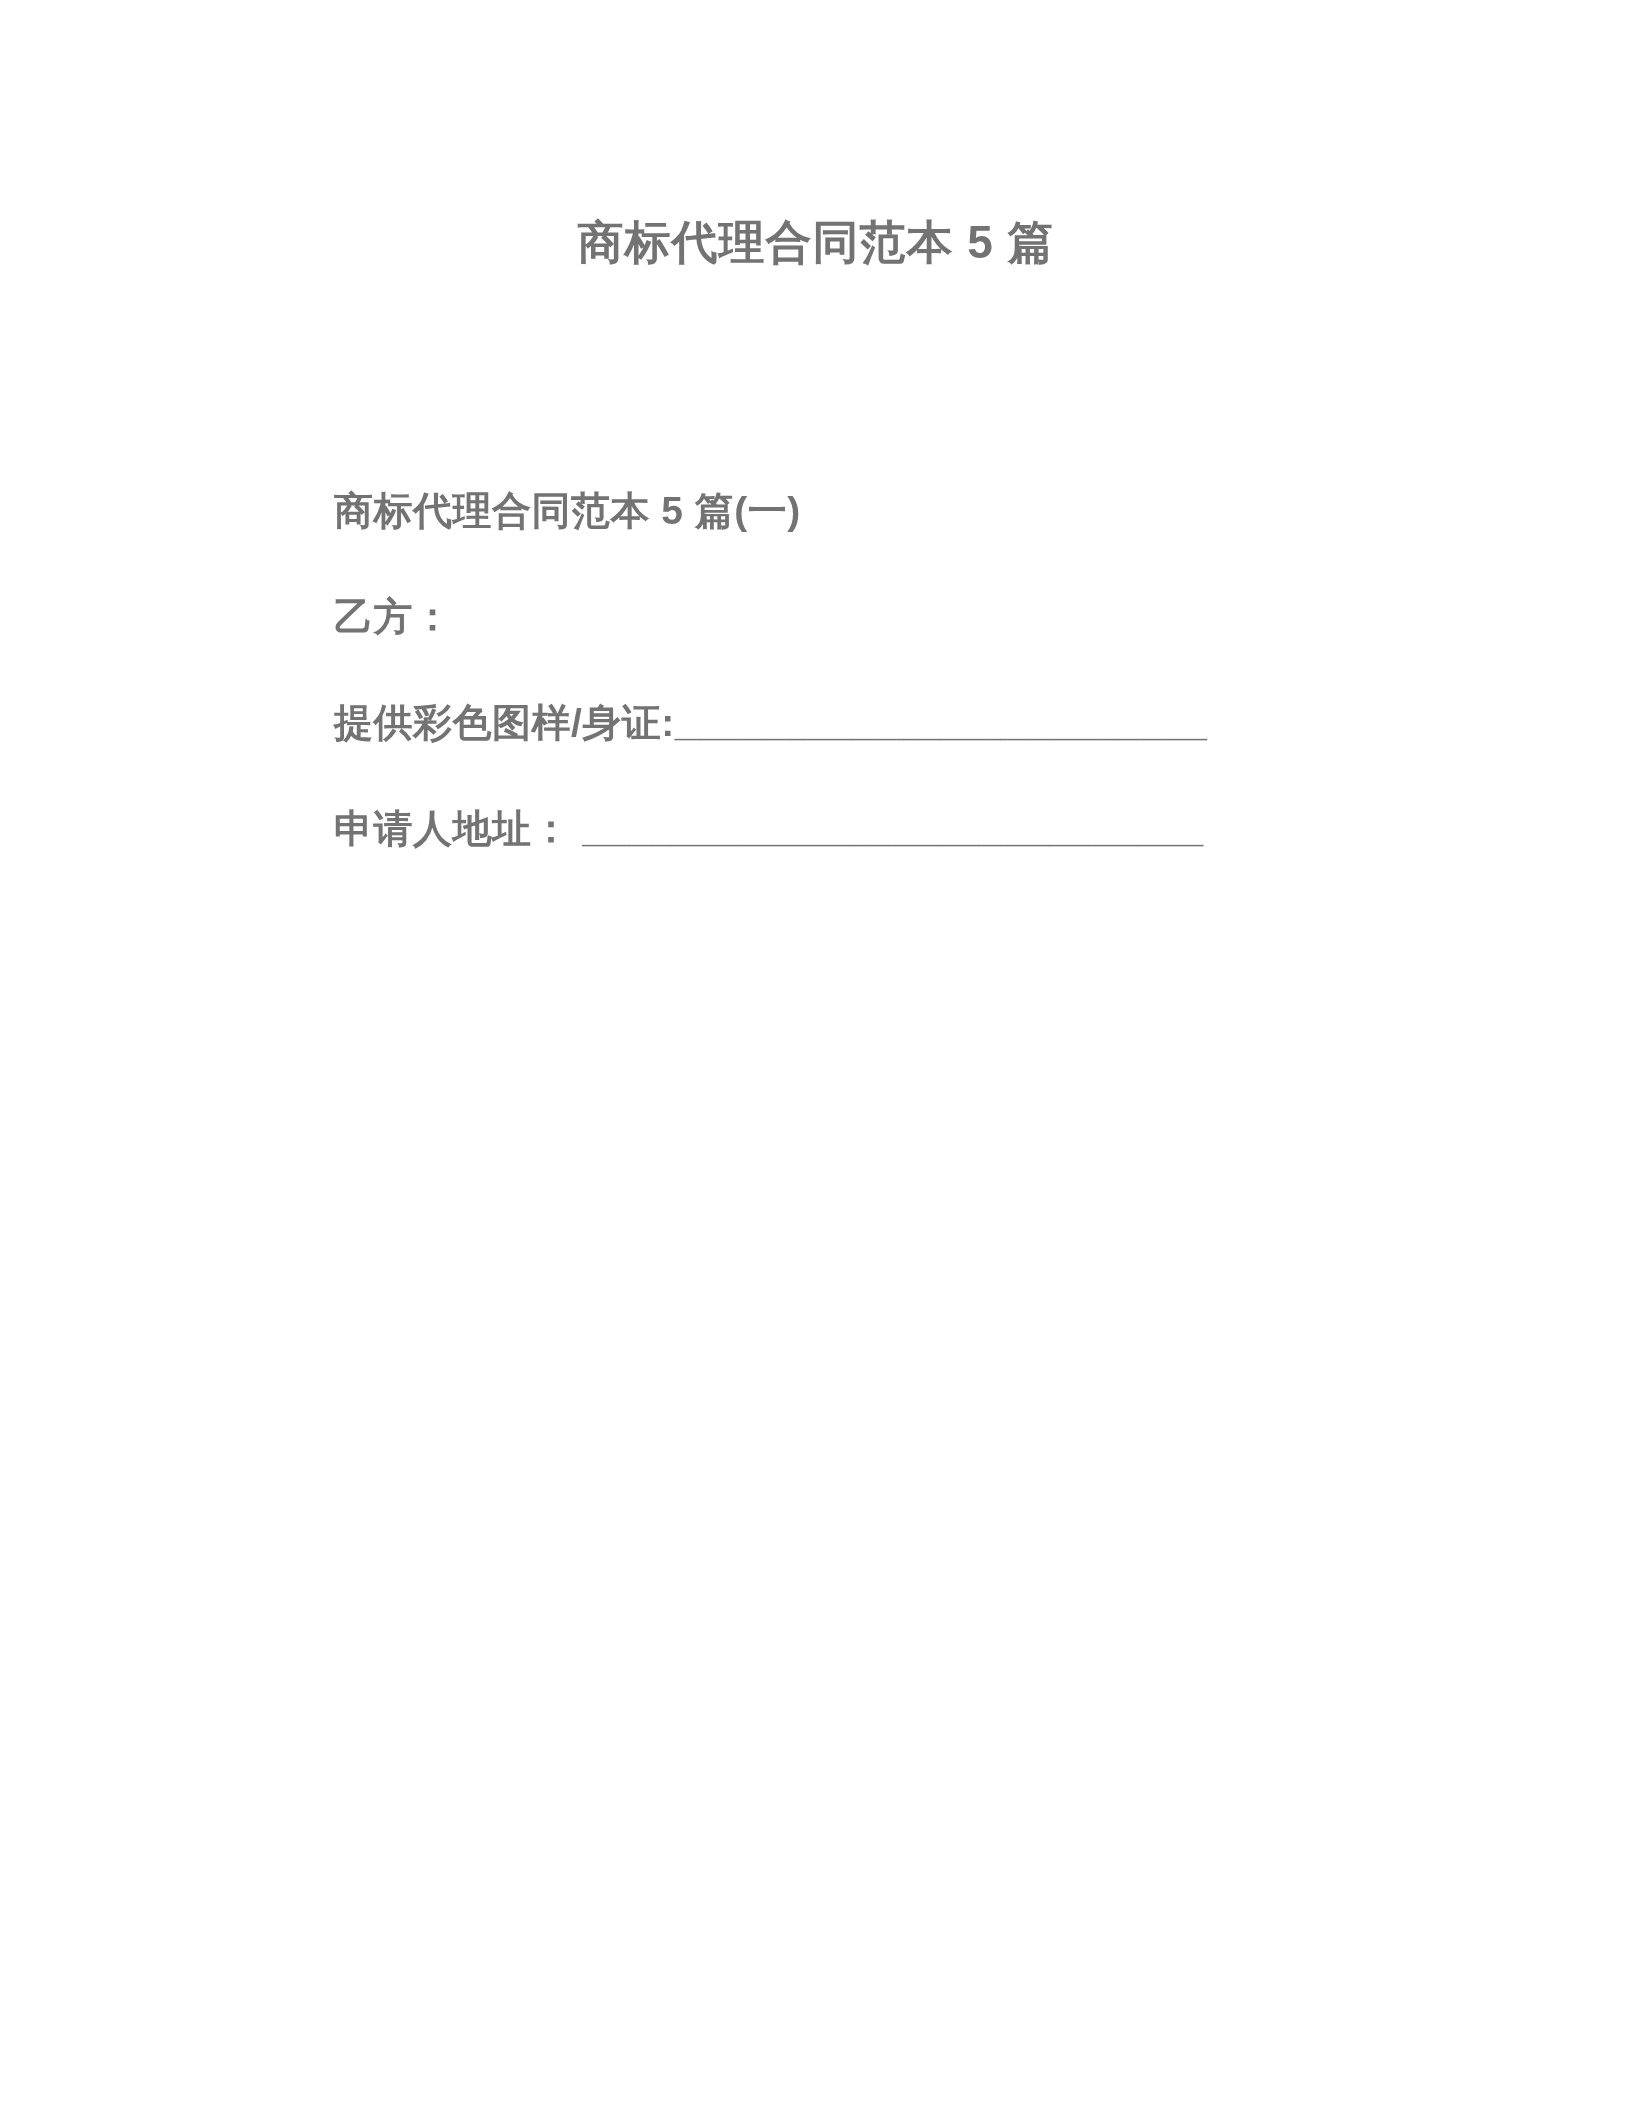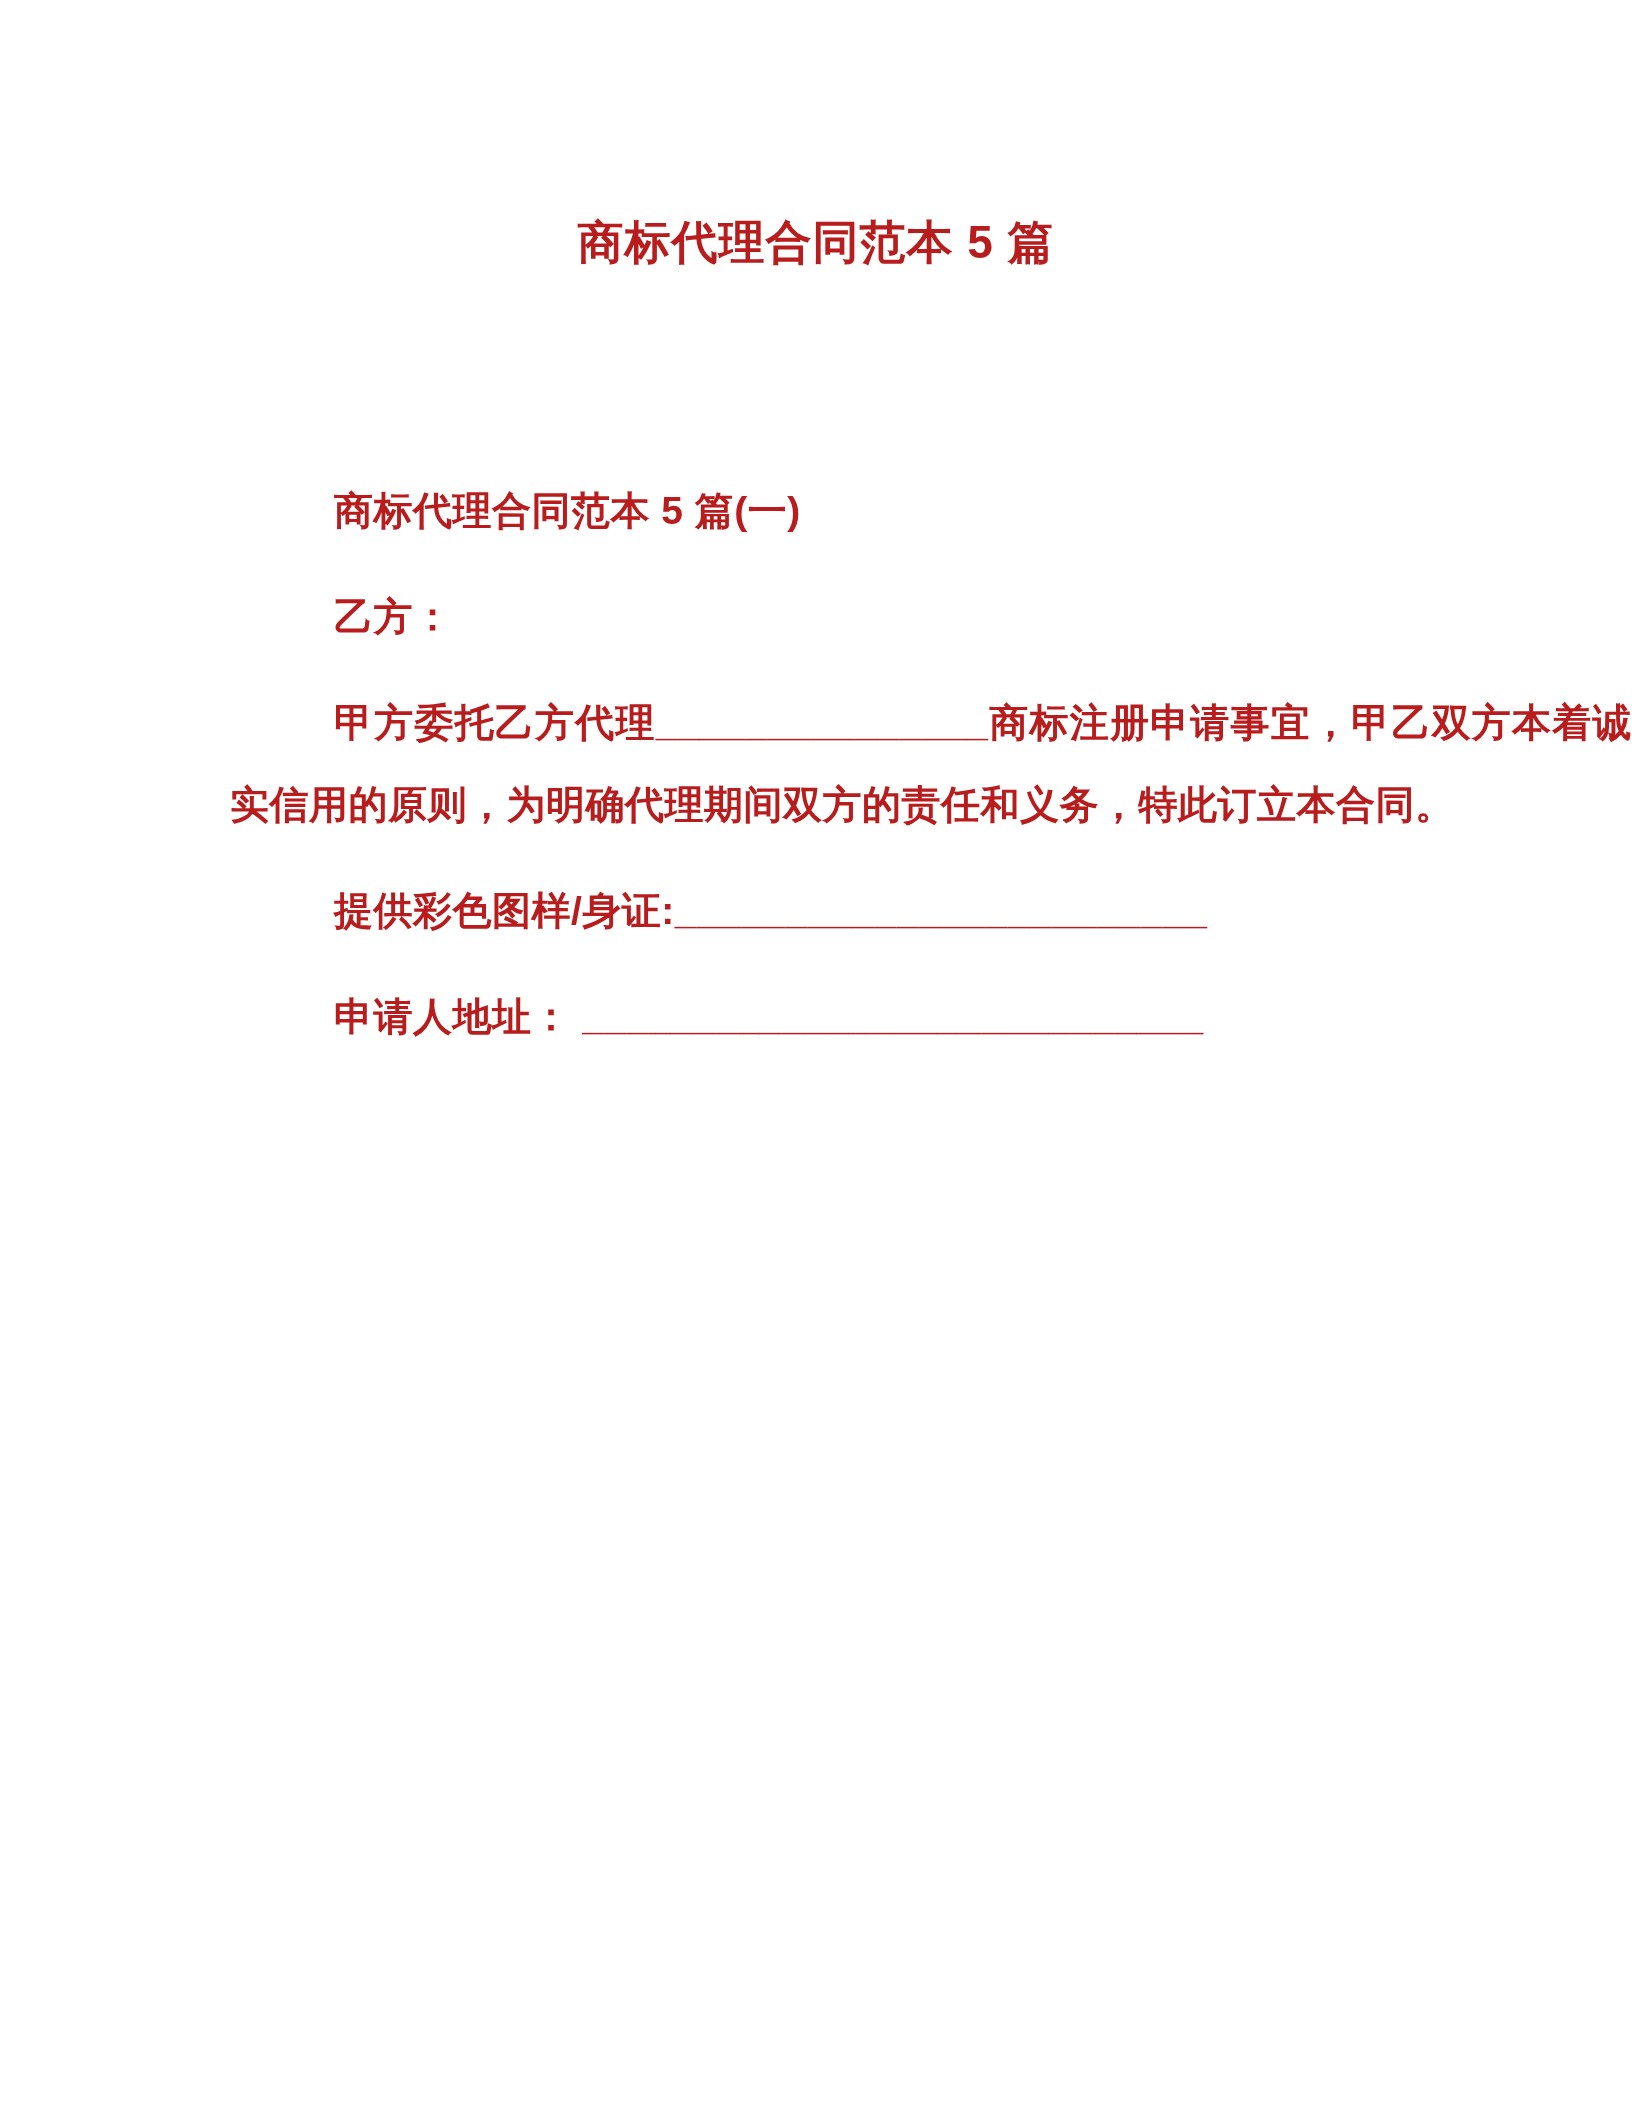--- a/index.html
+++ b/index.html
@@ -5,21 +5,21 @@
   html, body {
     margin: 0;
     padding: 0;
     background: #ffffff;
   }
   .page {
     position: relative;
     width: 1632px;
     height: 2112px;
     background: #ffffff;
-    color: #b91c1c;
+    color: #737373;
     font-family: "Liberation Sans", "DejaVu Sans", sans-serif;
     font-weight: bold;
     overflow: hidden;
     box-sizing: border-box;
   }
   .doc-title {
     margin: 0;
     padding-top: 214px;
     text-align: center;
     font-size: 46px;
@@ -43,17 +43,16 @@
 </style>
 </head>
 <body>
 
 <div class="page">
   <h1 class="doc-title">商标代理合同范本 5 篇</h1>
 
   <div class="doc-body">
     <p class="para">商标代理合同范本 5 篇(一)</p>
     <p class="para">乙方：</p>
-    <p class="para">甲方委托乙方代理_______________商标注册申请事宜，甲乙双方本着诚实信用的原则，为明确代理期间双方的责任和义务，特此订立本合同。</p>
     <p class="para">提供彩色图样/身证:________________________</p>
     <p class="para">申请人地址： ____________________________</p>
   </div>
 </div>
 
 </body></html>

